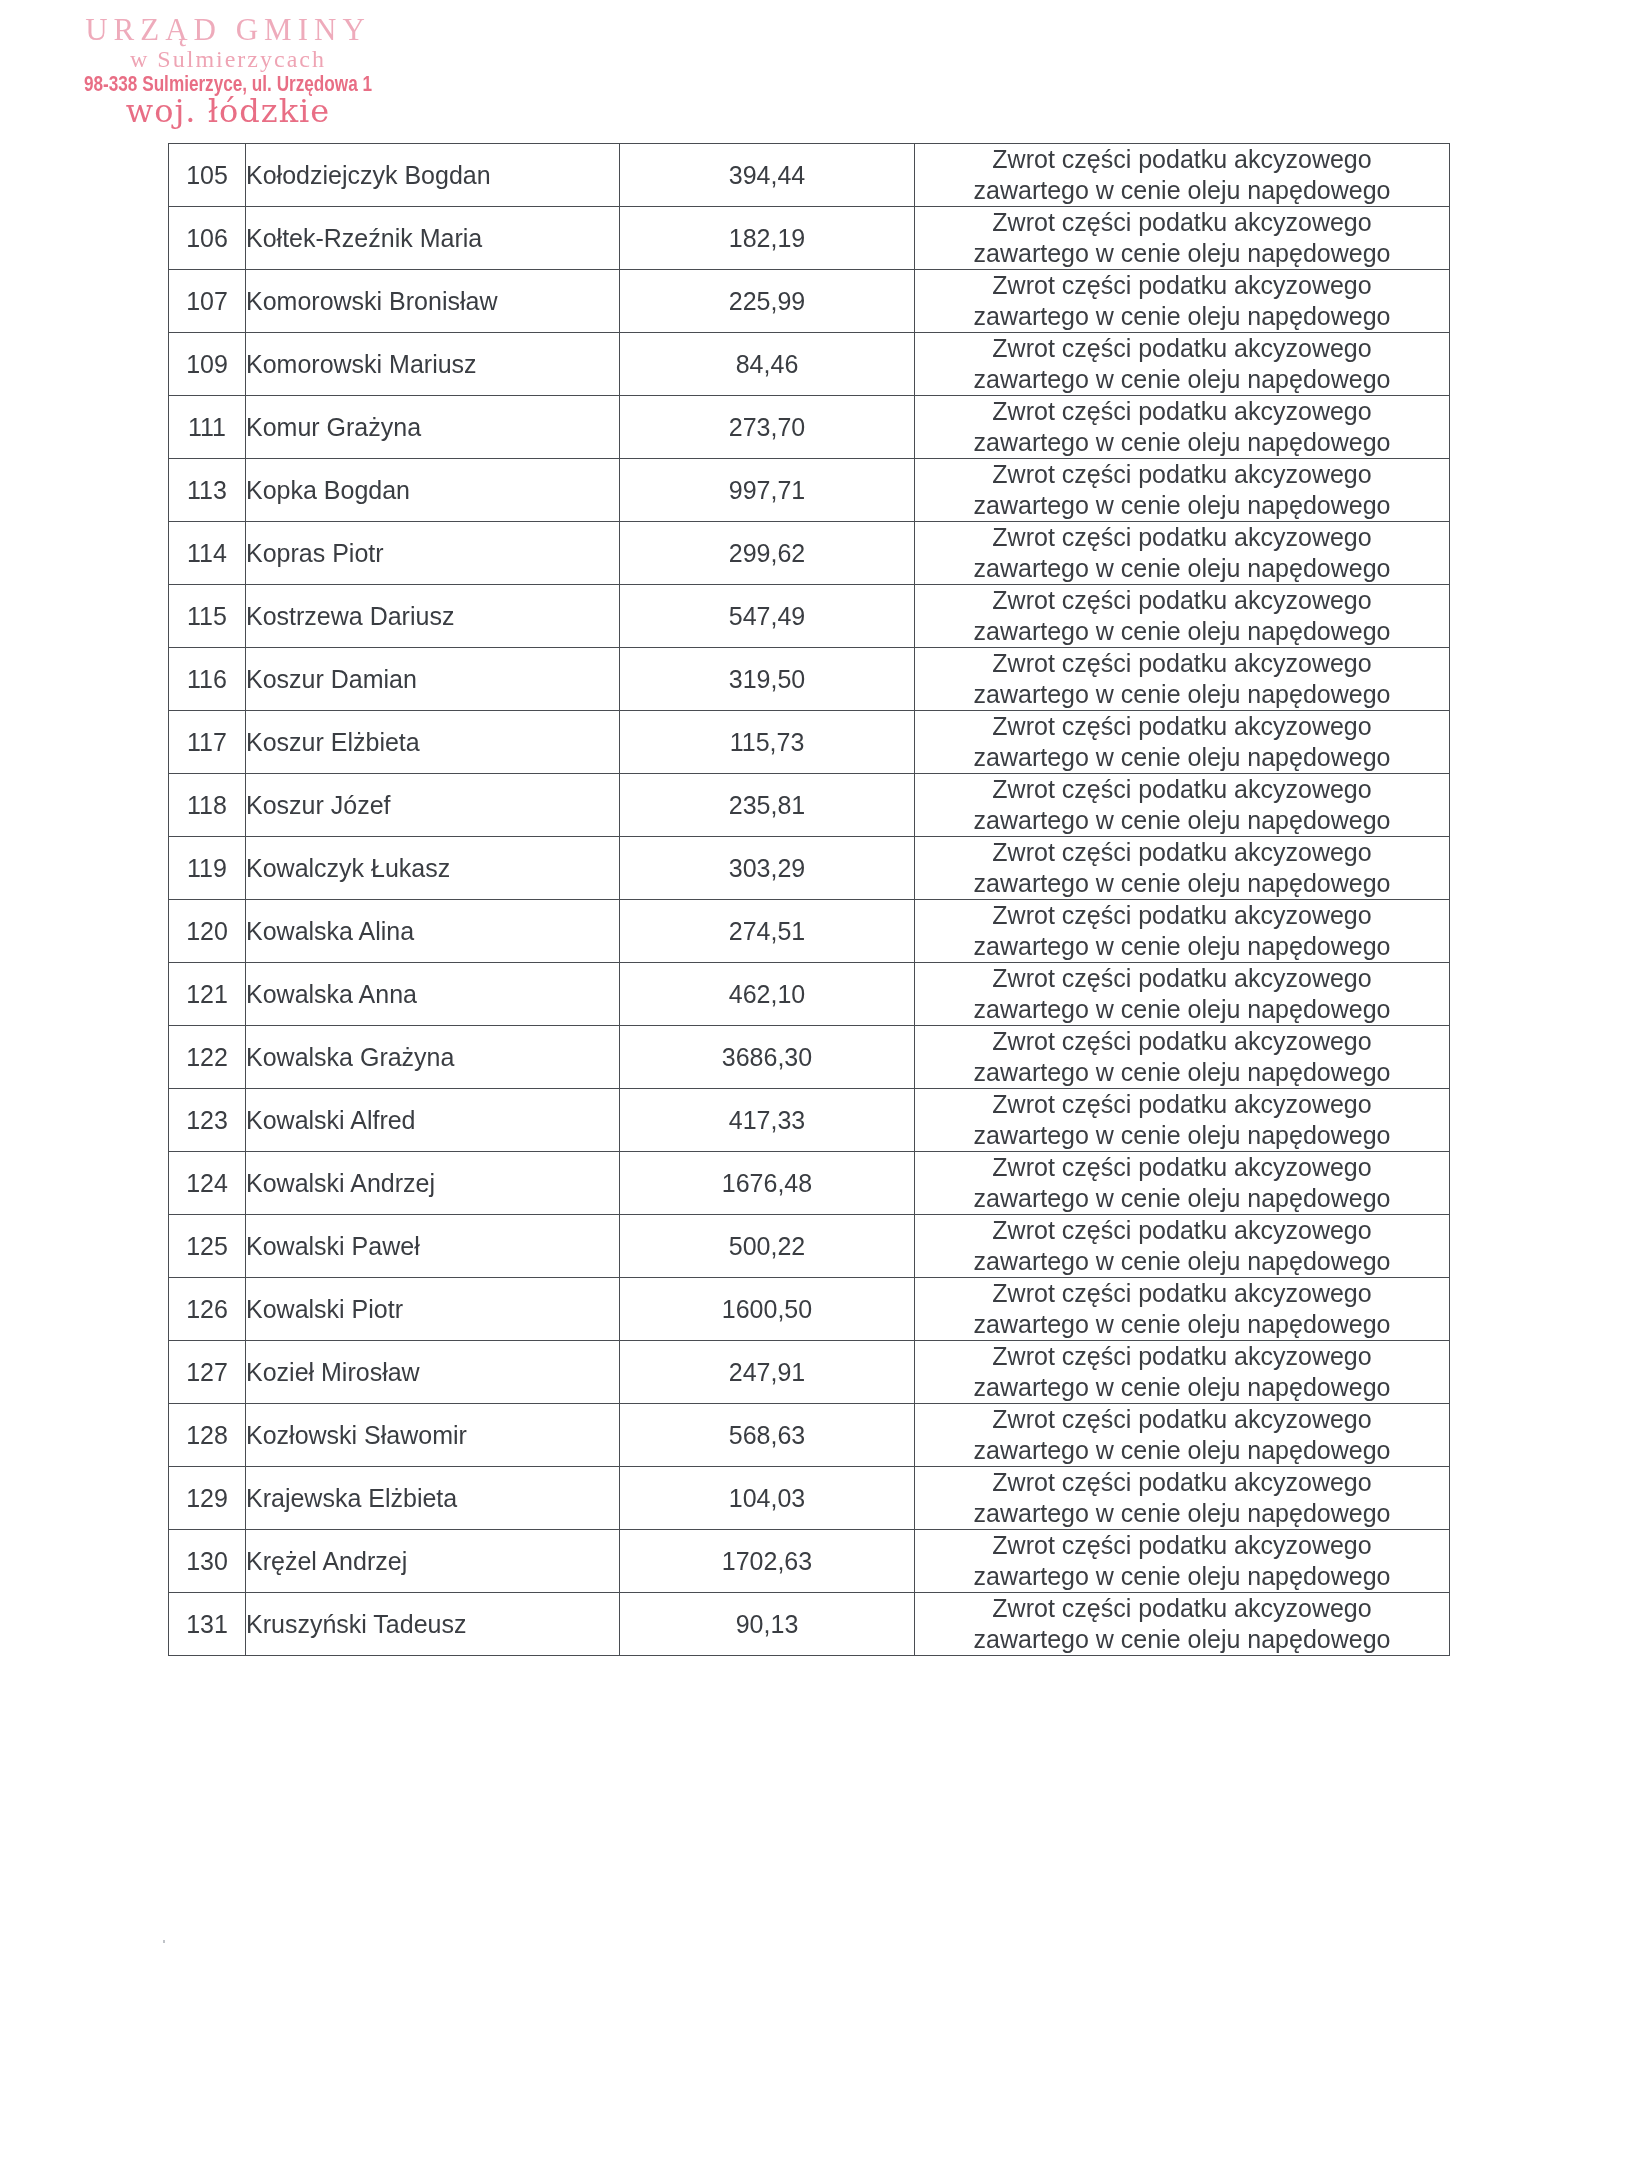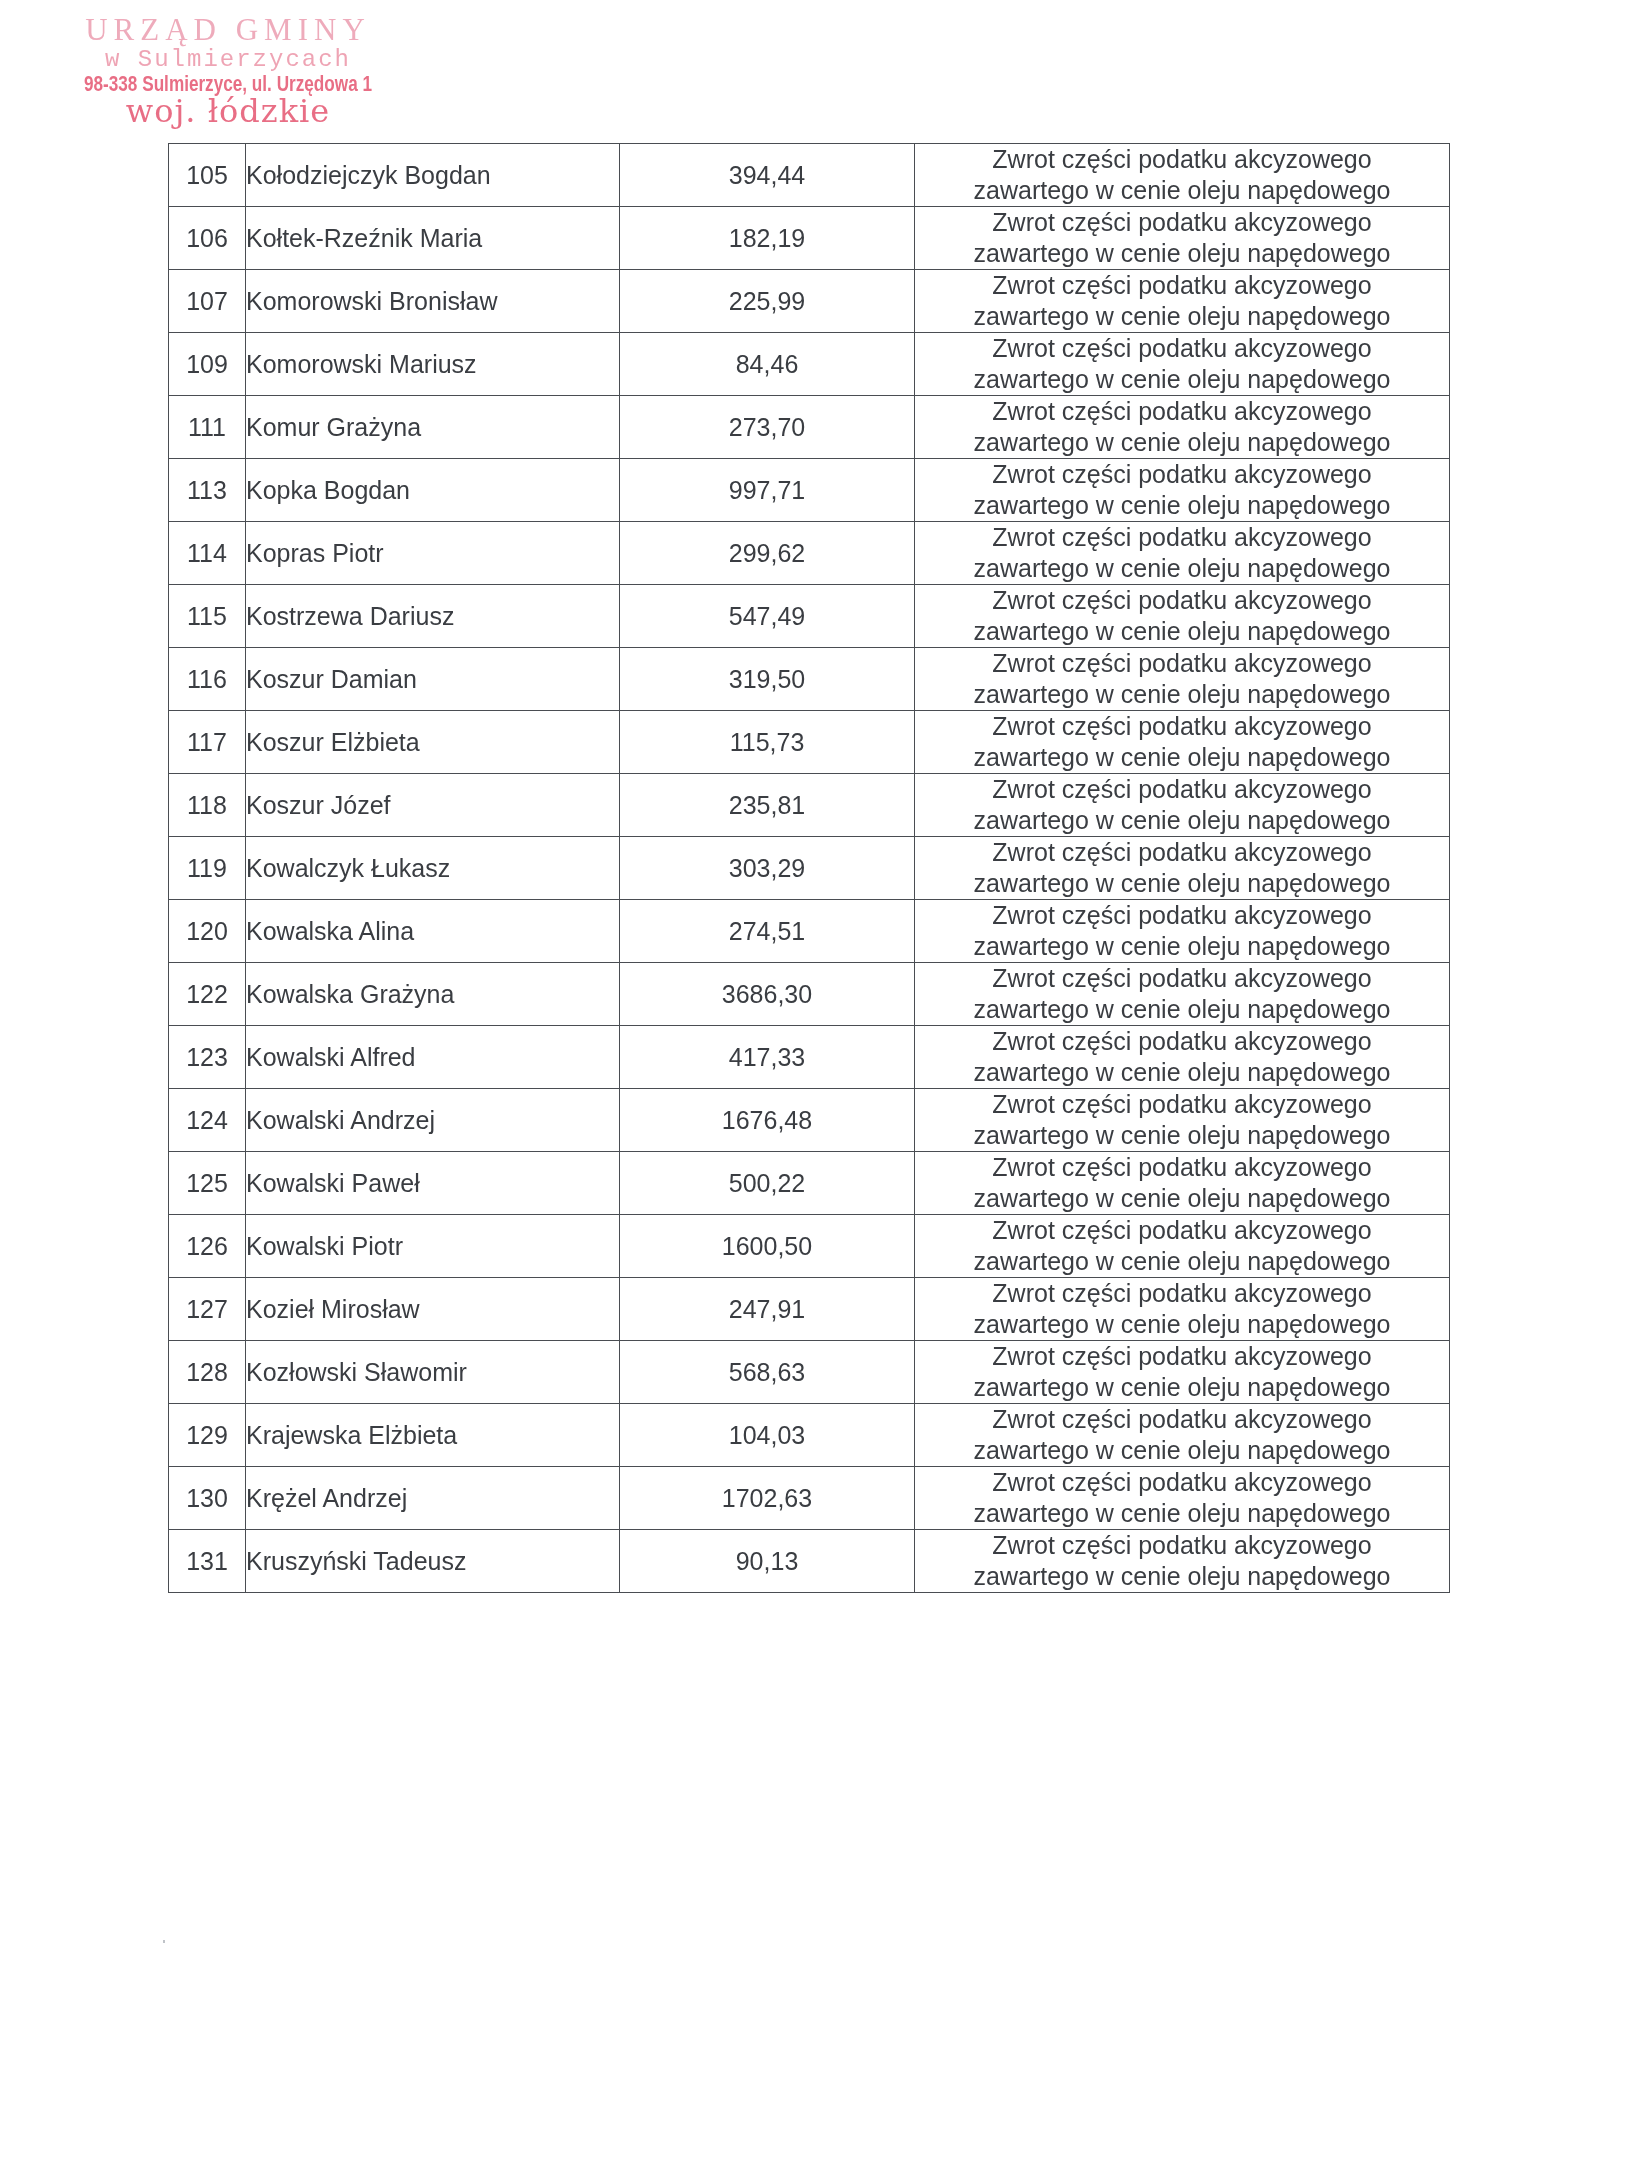--- a/index.html
+++ b/index.html
@@ -29,21 +29,21 @@
     .stamp .l1 {
       font-size: 31px;
       letter-spacing: 6px;
       color: #ec9db0;
       font-family: Liberation Serif, serif;
     }
     .stamp .l2 {
       font-size: 24px;
       letter-spacing: 2px;
       color: #ec95a8;
-      font-family: Liberation Mono, monospace;
+      font-family: Liberation Serif, serif;
     }
     .stamp .l3 {
       font-size: 22px;
       font-weight: bold;
       letter-spacing: 0px;
       color: #e55570;
       font-family: "Liberation Sans", sans-serif;
       transform: scaleX(0.78);
       transform-origin: center;
       white-space: nowrap;
@@ -222,20 +222,29 @@
       <tr class="" style="">
       <td class="c-lp">120</td>
       <td class="c-name">Kowalska Alina</td>
       <td class="c-amount">274,51</td>
       <td class="c-desc">
         <span>Zwrot części podatku akcyzowego</span>
         <span>zawartego w cenie oleju napędowego</span>
       </td>
     </tr>
       <tr class="" style="">
+      <td class="c-lp">121</td>
+      <td class="c-name">Kowalska Anna</td>
+      <td class="c-amount">462,10</td>
+      <td class="c-desc">
+        <span>Zwrot części podatku akcyzowego</span>
+        <span>zawartego w cenie oleju napędowego</span>
+      </td>
+    </tr>
+      <tr class="" style="">
       <td class="c-lp">122</td>
       <td class="c-name">Kowalska Grażyna</td>
       <td class="c-amount">3686,30</td>
       <td class="c-desc">
         <span>Zwrot części podatku akcyzowego</span>
         <span>zawartego w cenie oleju napędowego</span>
       </td>
     </tr>
       <tr class="" style="">
       <td class="c-lp">123</td>

